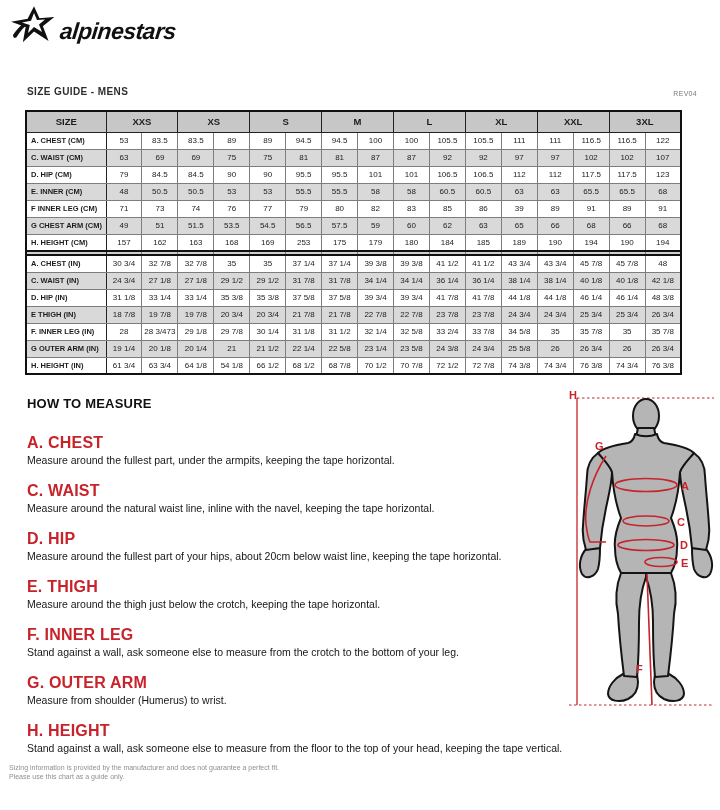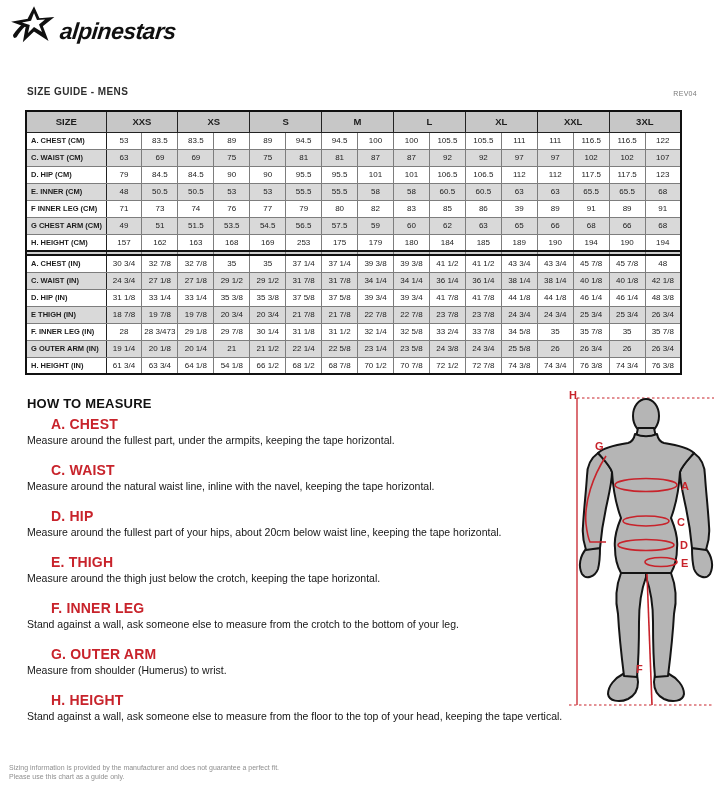--- a/index.html
+++ b/index.html
@@ -30,23 +30,23 @@
   .size-table td.row-label { text-align:left; padding-left:4px; font-weight:700; font-size:7.5px;
     border-right:1px solid #222; border-left:2px solid #111; }
   .size-table td.group-start { border-left:1px solid #222; }
   .size-table tr.zebra-1 td { background:#d9d9d9; }
   .size-table tr.zebra-0 td { background:#ffffff; }
   .size-table tr.sep-row td { background:#cfcfcf; height:4px;
     border-top:2px solid #111; border-bottom:2px solid #111; }
 
   
   .measure { position:absolute; left:27px; top:396px; width:545px; }
-  .measure h2 { font-size:13px; font-weight:800; color:#111; letter-spacing:0.2px; margin-bottom:5px; }
+  .measure h2 { font-size:13px; font-weight:800; color:#111; letter-spacing:0.2px; margin-bottom:23px; }
   .m-section { margin-bottom:15px; }
-  .m-label { font-size:14px; font-weight:800; letter-spacing:0.2px; margin-bottom:2px;margin-left:24px; }
+  .m-label { font-size:16px; font-weight:800; letter-spacing:0.2px; margin-bottom:2px; }
   .m-text { font-size:10.5px; color:#161616; line-height:13px; }
 
   
   .figure-wrap { position:absolute; left:553px; top:390px; width:165px; height:322px; }
 
   
   .footer { position:absolute; left:9px; top:763px; font-size:7px; color:#8f8f8f; line-height:9px; }
 </style>
 </head>
 <body>

